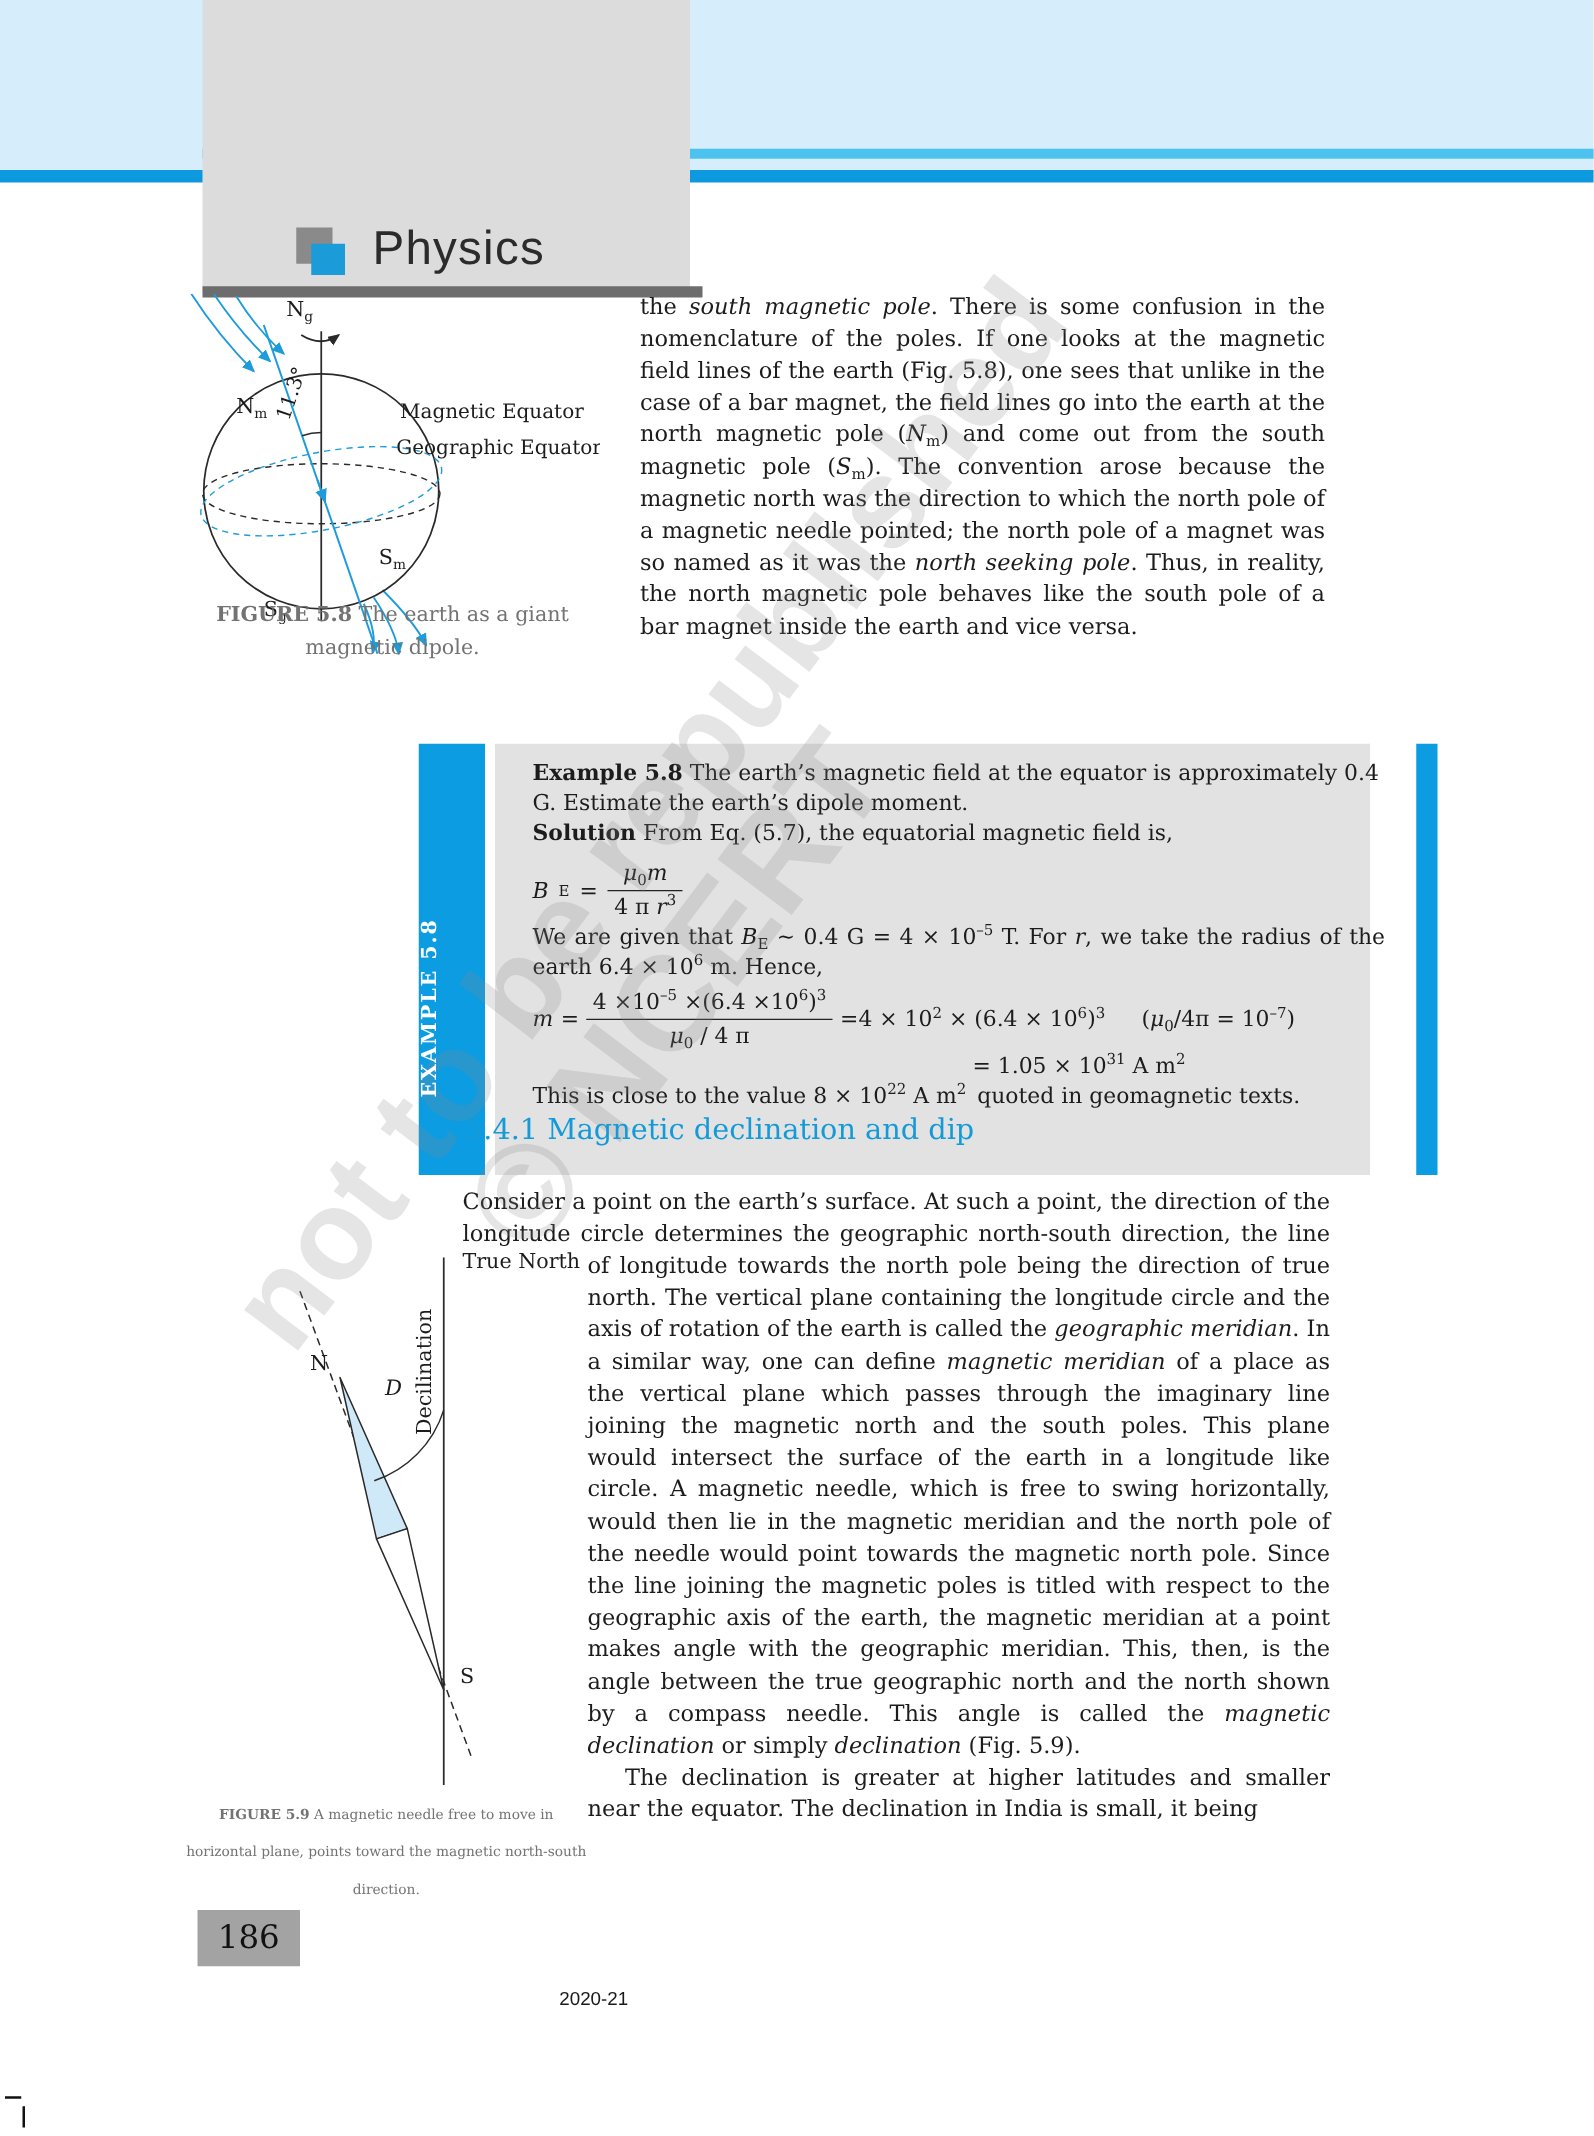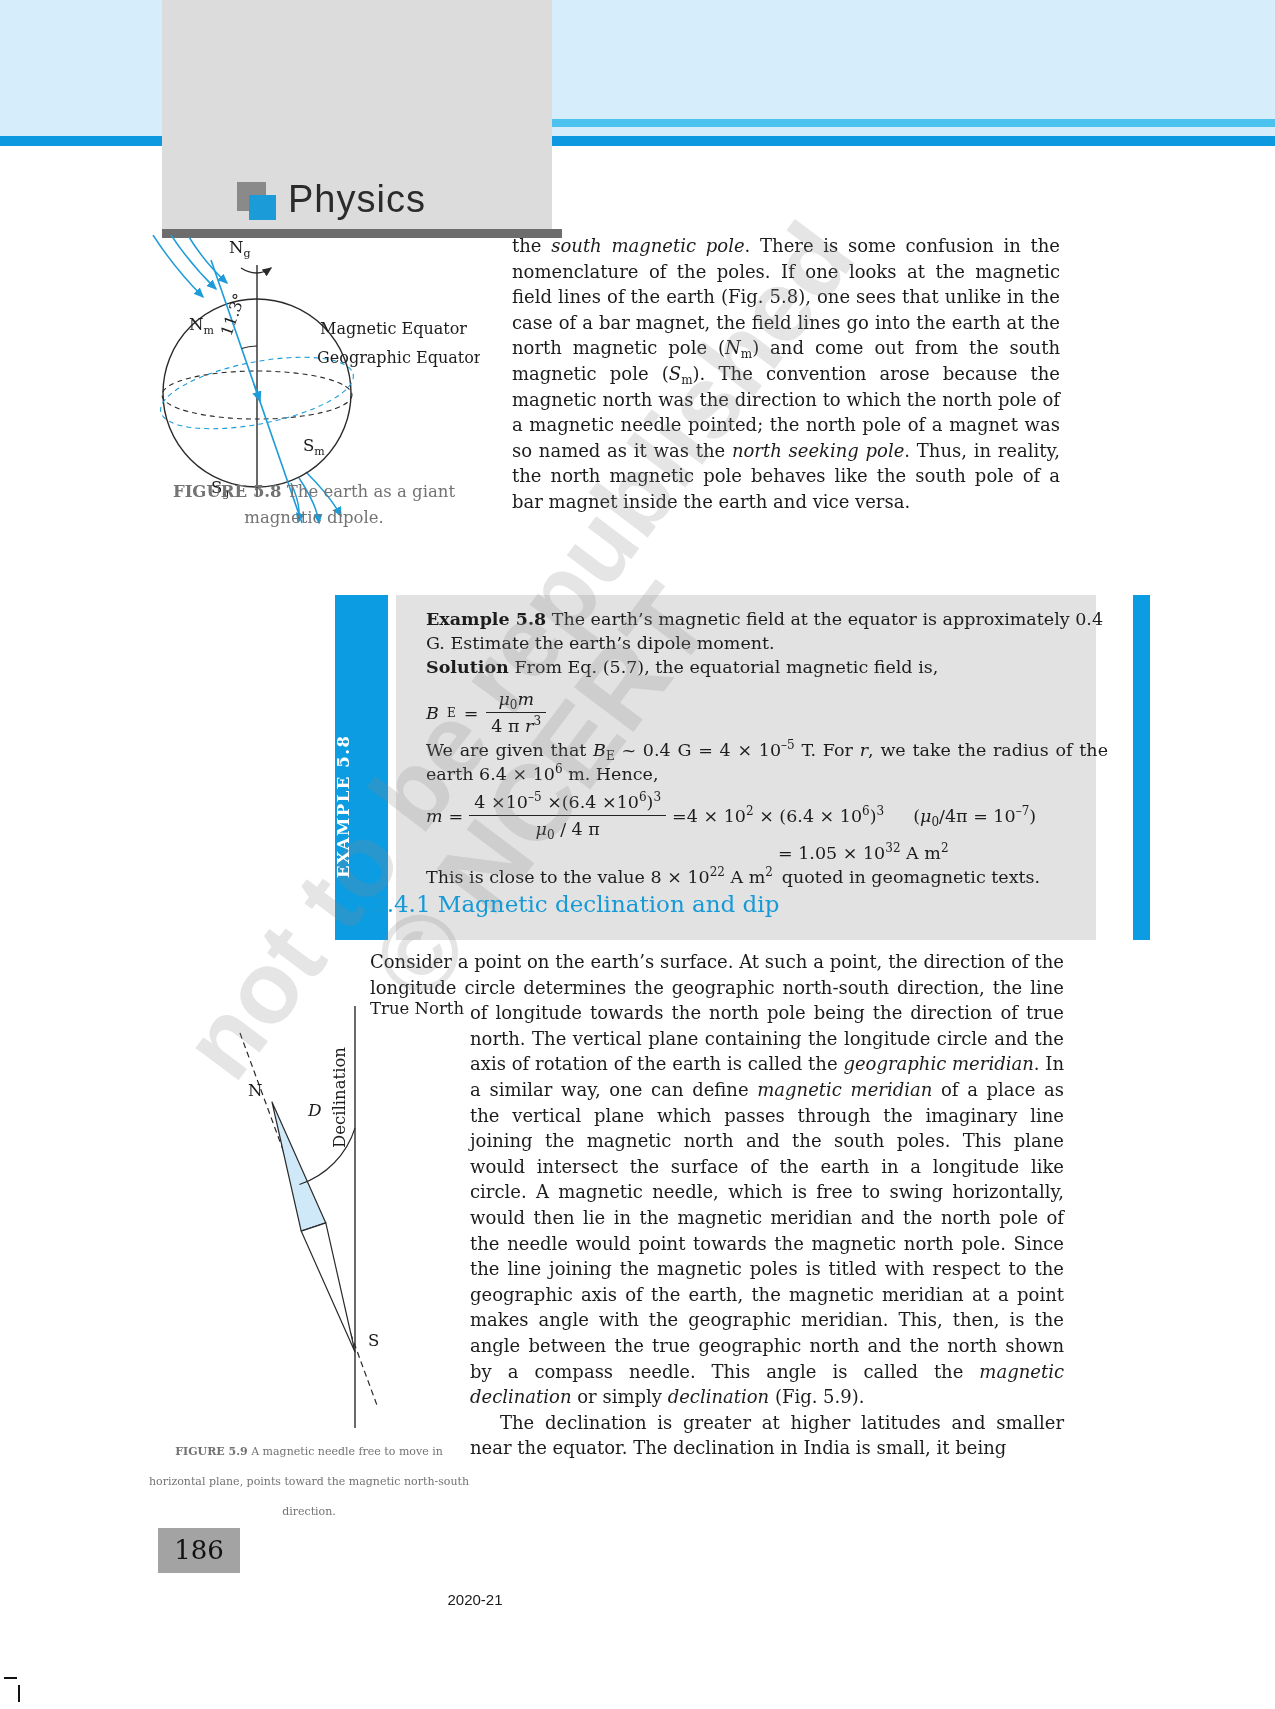--- a/index.html
+++ b/index.html
@@ -11,21 +11,21 @@
   .crop{position:absolute;background:#111;}
 
   
   .band-light{left:0;top:0;width:1275px;height:137px;background:#d6edfb;}
   .stripe-mid{left:162px;top:119px;width:1113px;height:8px;background:#4cc2ef;}
   .stripe-dark{left:0;top:136px;width:1275px;height:10px;background:#0c99e0;}
   .graybox{left:162px;top:0;width:390px;height:233px;background:#dcdcdc;}
   .graybox-bar{left:162px;top:229px;width:400px;height:9px;background:#6d6d6d;}
   .logo-gray{left:237px;top:182px;width:29px;height:29px;background:#8a8a8a;}
   .logo-blue{left:249px;top:195px;width:27px;height:25px;background:#1b9cd8;}
-  .physics-title{left:288px;top:178px;font-family:"Liberation Sans",sans-serif;
+  .physics-title{left:298px;top:178px;font-family:"Liberation Sans",sans-serif;
       font-size:38px;font-weight:400;letter-spacing:1px;color:#2b2b2b;}
 
   
   .wm{position:absolute;font-family:"Liberation Sans",sans-serif;font-weight:bold;
       color:rgba(135,135,135,0.22);white-space:nowrap;pointer-events:none;z-index:5;}
   .wm1{left:300px;top:730px;font-size:108px;transform:rotate(-53deg);}
   .wm2{left:160px;top:1030px;font-size:102px;transform:rotate(-53deg);transform-origin:left top;}
 
   
   .para{text-align:justify;font-size:18px;line-height:25.6px;}
@@ -166,21 +166,21 @@
     <p class="ex-p2"><b>Solution</b> From Eq. (5.7), the equatorial magnetic field is,</p>
     <div class="ex-f1"><i>B</i><sub>E</sub> = <span class="frac">
           <span class="num"><i>μ</i><sub>0</sub><i>m</i></span>
           <span class="den">4 π <i>r</i><sup>3</sup></span>
         </span></div>
     <p class="ex-p3">We are given that <i>B</i><sub>E</sub> ~ 0.4 G = 4 × 10<sup>–5</sup> T. For <i>r</i>, we take the radius of the earth 6.4 × 10<sup>6</sup> m. Hence,</p>
     <div class="ex-f2"><i>m</i> = <span class="frac">
           <span class="num">4 ×10<sup>–5</sup> ×(6.4 ×10<sup>6</sup>)<sup>3</sup></span>
           <span class="den"><i>μ</i><sub>0</sub> / 4 π</span>
         </span><span>=4 × 10<sup>2</sup> × (6.4 × 10<sup>6</sup>)<sup>3</sup></span><span class="gap">(<i>μ</i><sub>0</sub>/4π = 10<sup>–7</sup>)</span></div>
-    <div class="ex-f3">= 1.05 × 10<sup>32</sup> A m<sup>2</sup></div>
+    <div class="ex-f3">= 1.05 × 10<sup>31</sup> A m<sup>2</sup></div>
     <p class="ex-p4">This is close to the value 8 × 10<sup>22</sup> A m<sup>2</sup> quoted in geomagnetic texts.</p>
   </div>
 </div>
 
 <div class="abs sec-head">5.4.1  Magnetic declination and dip</div>
 <div class="abs para sec-col">
   <div class="float-a"></div>
   <div class="float-b"></div>
   <p>Consider a point on the earth’s surface. At such a point, the direction of the longitude circle determines the geographic north-south direction, the line of longitude towards the north pole being the direction of true north. The vertical plane containing the longitude circle and the axis of rotation of the earth is called the <i>geographic meridian</i>. In a similar way, one can define <i>magnetic meridian</i> of a place as the vertical plane which passes through the imaginary line joining the magnetic north and the south poles. This plane would intersect the surface of the earth in a longitude like circle. A magnetic needle, which is free to swing horizontally, would then lie in the magnetic meridian and the north pole of the needle would point towards the magnetic north pole. Since the line joining the magnetic poles is titled with respect to the geographic axis of the earth, the magnetic meridian at a point makes angle with the geographic meridian. This, then, is the angle between the true geographic north and the north shown by a compass needle. This angle is called the <i>magnetic declination</i> or simply <i>declination</i> (Fig. 5.9).</p>
   <p class="sec-p2">The declination is greater at higher latitudes and smaller near the equator. The declination in India is small, it being</p>

